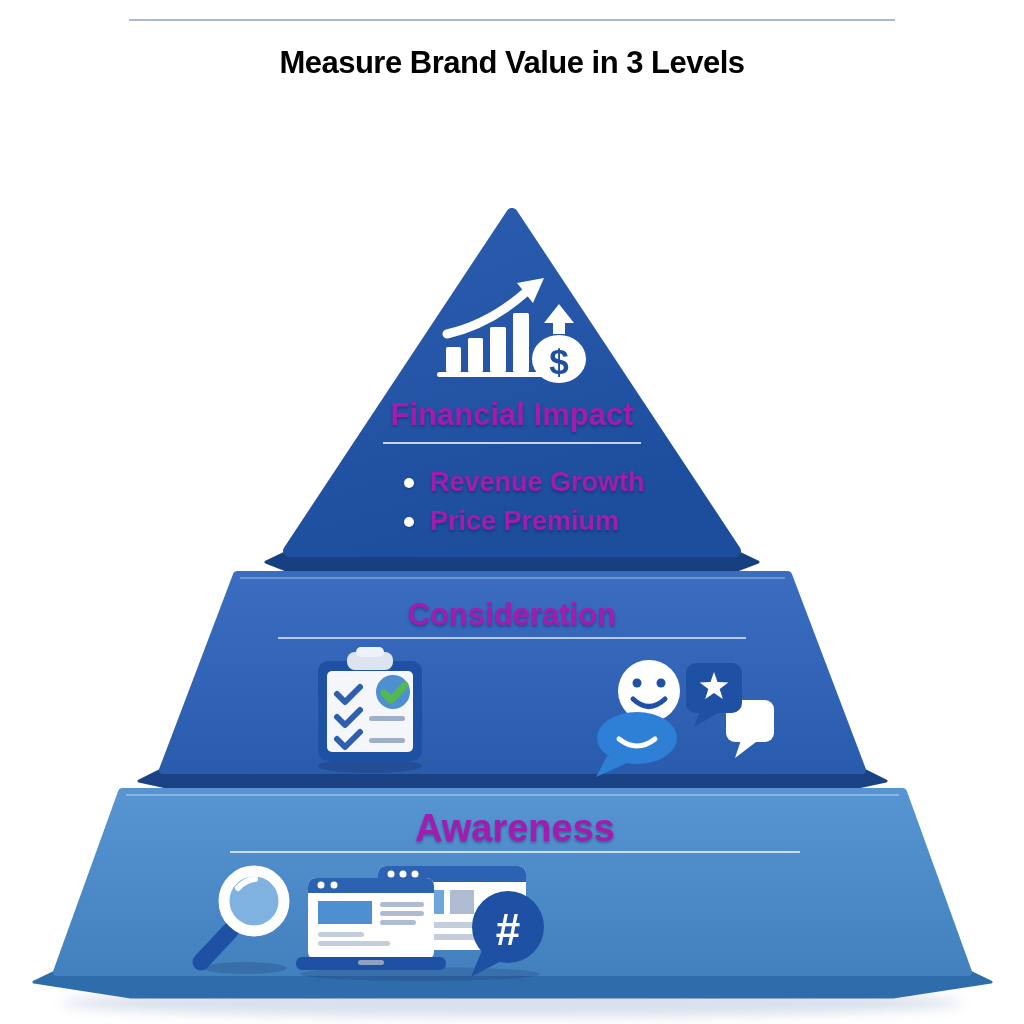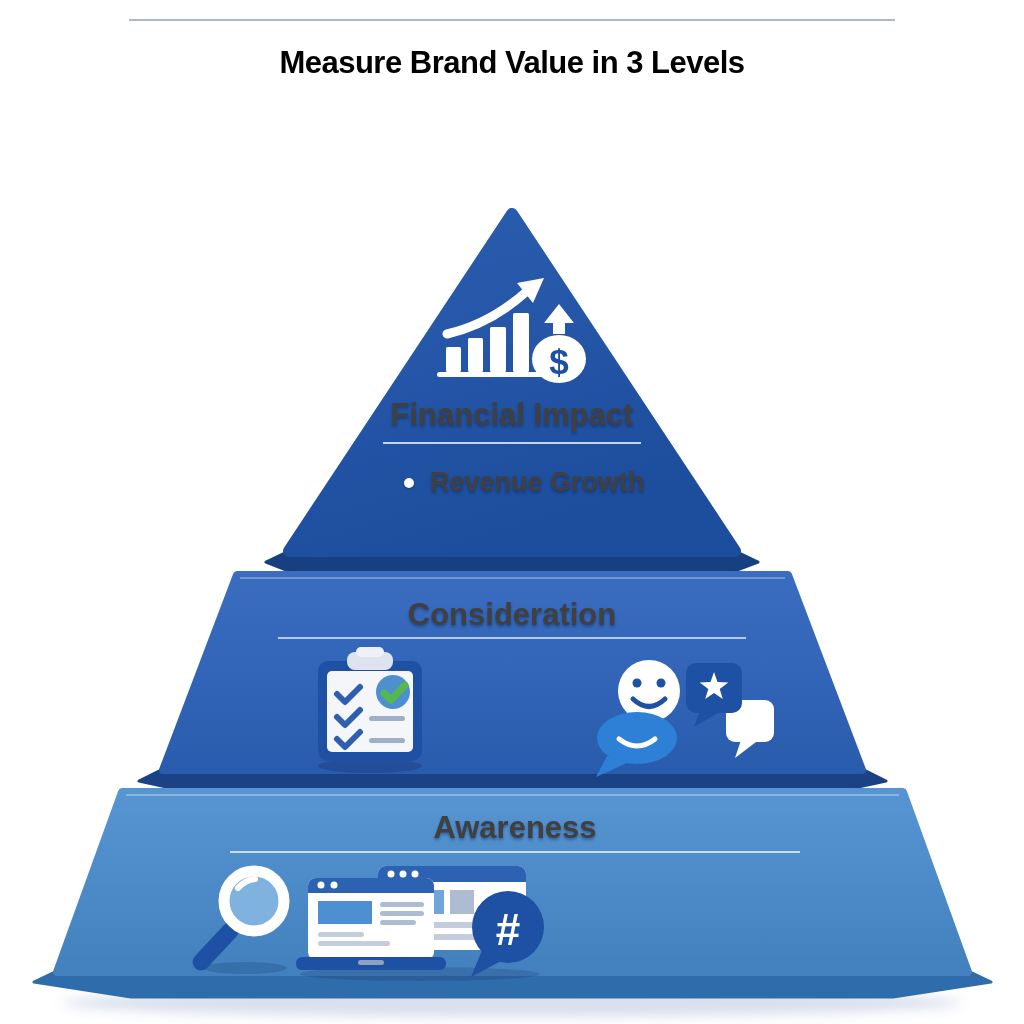--- a/index.html
+++ b/index.html
@@ -8,41 +8,41 @@
   
   .hdr{position:absolute;left:0;top:0;width:1024px;text-align:center;}
   .hdr h1{margin:40px 0 0 0;font-size:47px;line-height:1.1;font-weight:700;
           letter-spacing:-1px;color:#2a56a7;}
   .hdr .rule{width:766px;height:2px;background:#a9bacd;margin:19px auto 0 auto;}
   .hdr h2{margin:25px 0 0 0;font-size:31px;line-height:1.1;font-weight:700;
           letter-spacing:-0.5px;color:#000000;}
   
   .pyr{position:absolute;left:0;top:0;}
   
-  .lvl{position:absolute;color:#404040;text-align:center;}
+  .lvl{position:absolute;color:#a21caf;text-align:center;}
   .lvl-title{font-weight:700;text-shadow:0 2px 3px rgba(8,25,70,.40);}
   .lvl-rule{height:2px;background:rgba(255,255,255,.75);margin:0 auto;}
   .bullets{list-style:none;margin:0;padding:0;text-align:center;}
   .bullets li{display:flex;align-items:center;height:39px;font-weight:700;
               text-shadow:0 2px 3px rgba(8,25,70,.40);}
   .dot{width:10px;height:10px;border-radius:50%;background:#ffffff;margin-right:16px;
        flex:0 0 auto;box-shadow:0 1px 2px rgba(8,25,70,.35);}
   
   .lvl-top{left:352px;top:398px;width:320px;}
   .lvl-top .lvl-title{font-size:31px;line-height:34px;}
   .lvl-top .lvl-rule{width:258px;margin-top:10px;}
   .lvl-top .bullets{margin:19px 0 0 52px;font-size:27px;}
   
   .lvl-mid{left:272px;top:598px;width:480px;}
   .lvl-mid .lvl-title{font-size:31px;line-height:34px;}
   .lvl-mid .lvl-rule{width:468px;margin-top:5px;background:rgba(255,255,255,.65);}
   .lvl-mid .bullets{margin:31px 0 0 132px;font-size:27px;}
   
   .lvl-bot{left:205px;top:811px;width:620px;}
-  .lvl-bot .lvl-title{font-size:31px;line-height:34px;}
+  .lvl-bot .lvl-title{font-size:38px;line-height:34px;}
   .lvl-bot .lvl-rule{width:570px;margin-top:6px;background:rgba(255,255,255,.7);}
   .bullets-bot{position:absolute;left:568px;top:876px;font-size:28px;color:#fff;}
   .bullets-bot li{height:39px;margin-bottom:5px;}
 </style>
 </head>
 <body>
 
 <div class="stage">
 
   <div class="hdr">
@@ -184,20 +184,24 @@
   </svg>
 
   <section class="lvl lvl-top">
     <div class="lvl-title">Financial Impact</div>
     <div class="lvl-rule"></div>
     <ul class="bullets">
       <li>
         <span class="dot"></span>
         <span>Revenue Growth</span>
       </li>
+      <li>
+        <span class="dot"></span>
+        <span>Price Premium</span>
+      </li>
     </ul>
   </section>
 
   <section class="lvl lvl-mid">
     <div class="lvl-title">Consideration</div>
     <div class="lvl-rule"></div>
   </section>
 
   <section class="lvl lvl-bot">
     <div class="lvl-title">Awareness</div>

